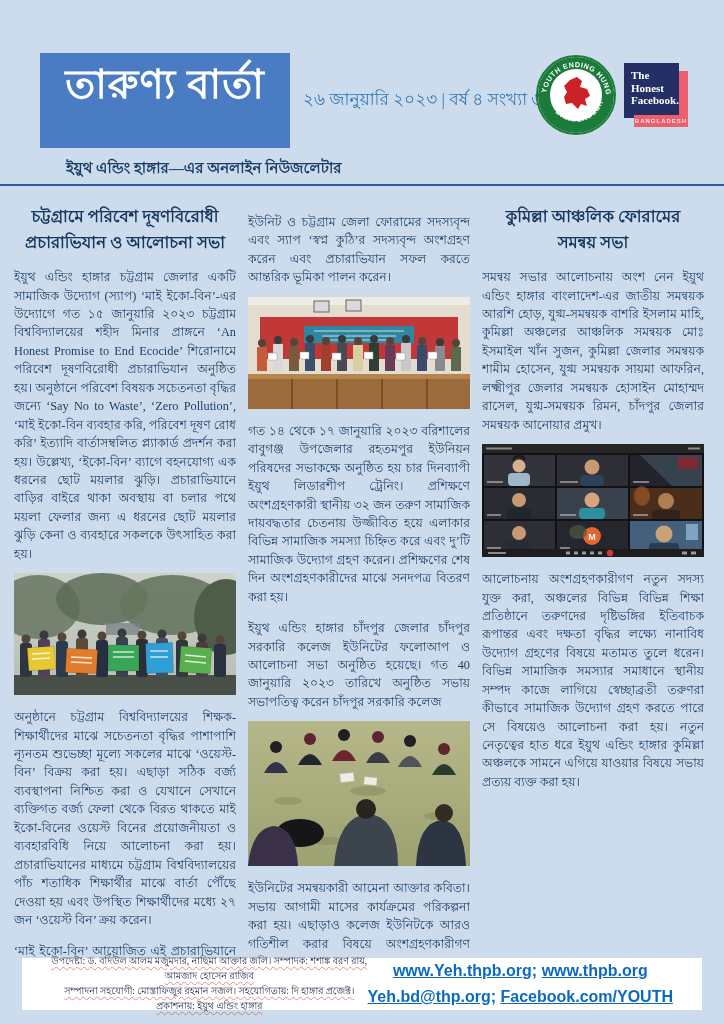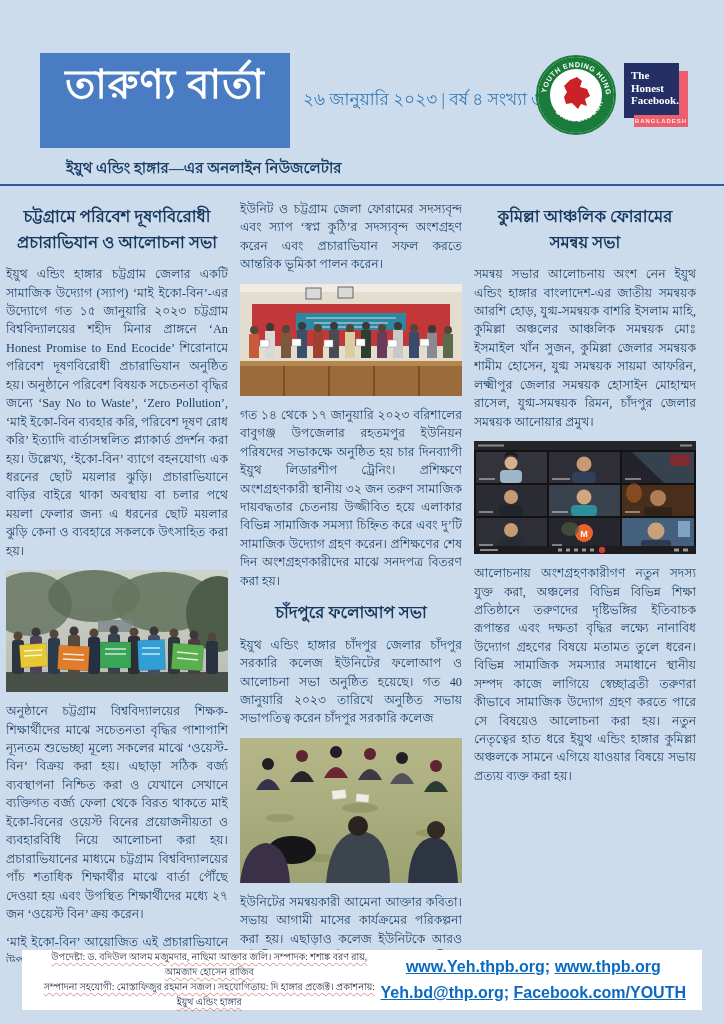--- a/index.html
+++ b/index.html
@@ -42,40 +42,40 @@
     font-family:"Liberation Sans", sans-serif;
   }
   .tagline {
     position:absolute; left:44px; top:156px; color:#1d3f66;
     font-size:15px; font-weight:bold;margin-left:22px;
   }
   .header-rule { position:absolute; left:0; right:0; top:184px; border-top:2px solid #2a5d9f; }
 
   
   .columns {
-    display:flex; gap:12px; padding:0 6px; margin-top:10px;
+    display:flex; gap:12px; padding:0 14px; margin-top:10px;
     height:762px; overflow:hidden;
   }
   .col { width:222px; flex:0 0 222px; overflow:hidden; }
   .col h2 {
     color:#17375e; font-size:16.5px; font-weight:600; text-align:center;
     line-height:1.55; margin:4px 6px 10px;
   }
   .col p {
     color:#1d3f66; font-size:12.3px; line-height:1.5; text-align:justify;
-    margin:0 0 10px;
+    margin:13px 0 10px;
   }
   figure { margin:2px 0 10px; }
   figure svg { display:block; width:222px; }
 
   
   .footer {
-    position:absolute; left:22px; right:22px; bottom:14px; height:60px;
+    position:absolute; left:22px; right:22px; bottom:14px; height:52px;
     background:#ffffff; display:flex; align-items:center;
-    justify-content:space-between; padding:0 16px;
+    justify-content:space-between; padding:0 29px;
   }
   .credits {
     color:#222b44; font-size:9.5px; line-height:1.6; text-align:center;
     text-decoration:underline wavy rgba(205,60,60,.55) 1px;
     text-underline-offset:2px;
   }
   .links { text-align:center; font-size:16px; line-height:1.6; font-weight:600;
     font-family:"Liberation Sans", sans-serif; white-space:nowrap; }
   .links a { color:#0b6abf; text-decoration:underline; }
   .links .sep { color:#0b6abf; text-decoration:none; }
@@ -255,21 +255,20 @@
             <line x1="44" y1="82" x2="44" y2="112"></line>
               <line x1="89" y1="82" x2="89" y2="112"></line>
             <line x1="134" y1="82" x2="134" y2="112"></line>
               <line x1="179" y1="82" x2="179" y2="112"></line>
           </g>
         </svg>
       </figure>
 
       <p>গত ১৪ থেকে ১৭ জানুয়ারি ২০২৩ বরিশালের বাবুগঞ্জ উপজেলার রহতমপুর ইউনিয়ন পরিষদের সভাকক্ষে অনুষ্ঠিত হয় চার দিনব্যাপী ইয়ুথ লিডারশীপ ট্রেনিং। প্রশিক্ষণে অংশগ্রহণকারী স্থানীয় ৩২ জন তরুণ সামাজিক দায়বদ্ধতার চেতনায় উজ্জীবিত হয়ে এলাকার বিভিন্ন সামাজিক সমস্যা চিহ্নিত করে এবং দু’টি সামাজিক উদ্যোগ গ্রহণ করেন। প্রশিক্ষণের শেষ দিন অংশগ্রহণকারীদের মাঝে সনদপত্র বিতরণ করা হয়।</p>
 
-      <h2>চাঁদপুরে ফলোআপ সভা</h2>
       <p>ইয়ুথ এন্ডিং হাঙ্গার চাঁদপুর জেলার চাঁদপুর সরকারি কলেজ ইউনিটের ফলোআপ ও আলোচনা সভা অনুষ্ঠিত হয়েছে। গত 40 জানুয়ারি ২০২৩ তারিখে অনুষ্ঠিত সভায় সভাপতিত্ব করেন চাঁদপুর সরকারি কলেজ</p>
 
       <figure>
         <svg viewBox="0 0 222 145" preserveAspectRatio="none" height="145">
           <defs>
             <linearGradient id="grass1" x1="0" y1="0" x2="0" y2="1">
               <stop offset="0" stop-color="#b6b789"></stop>
                 <stop offset="1" stop-color="#9da272"></stop>
             </linearGradient>
           </defs>

